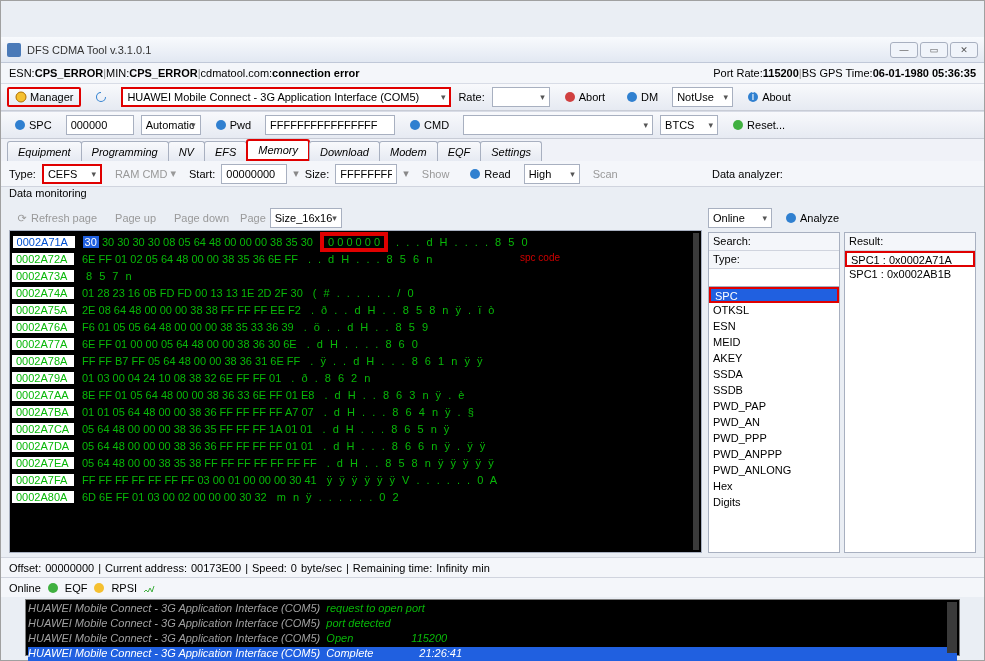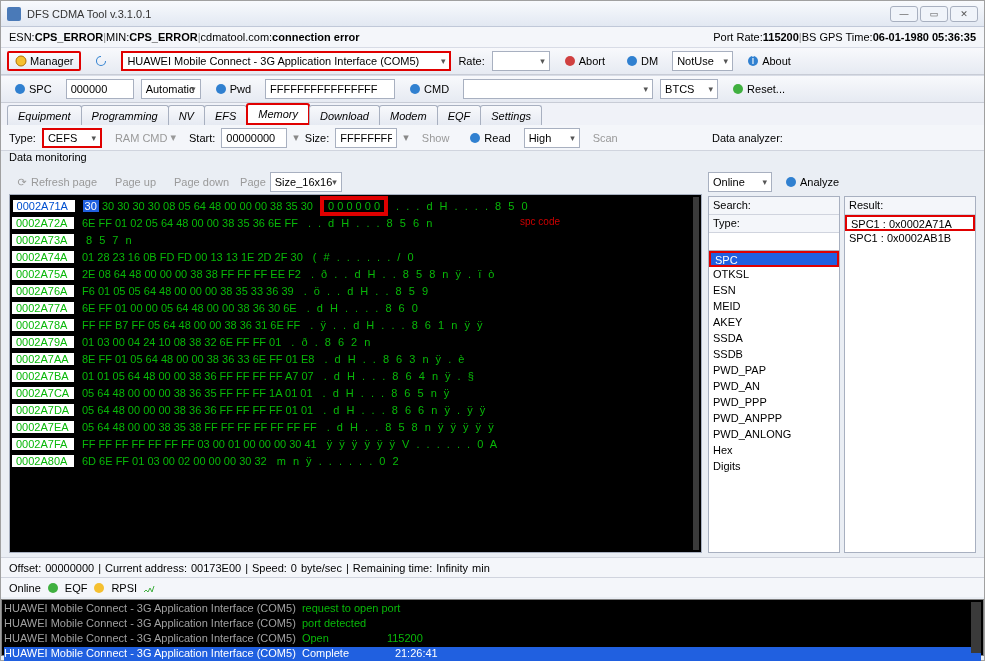--- a/index.html
+++ b/index.html
@@ -1,18 +1,18 @@
 <!DOCTYPE html>
 <html><head>
 <meta charset="utf-8">
 <style>
 * { margin:0; padding:0; box-sizing:border-box; font-family:Tahoma,Arial,sans-serif; font-size:11px; }
 body { background:#f0f0f0; width:985px; height:661px; overflow:hidden; }
 .window { background:#eaeef4; border:1px solid #a0a0a0; width:985px; height:661px; display:flex; flex-direction:column; }
-.titlebar { height:26px; background:linear-gradient(#f8fafd,#e2e8f2); display:flex; align-items:center; padding:0 6px; border-bottom:1px solid #c0c8d8; }
+.titlebar { height:26px; background:linear-gradient(#f8fafd,#e2e8f2); display:flex; align-items:center; padding:0 6px; border-bottom:1px solid #c0c8d8;margin-top:36px; }
 .titlebar-icon { width:14px; height:14px; background:#4a7ab8; border-radius:2px; margin-right:6px; }
 .titlebar-text { flex:1; color:#333; }
 .winbtns { display:flex; gap:2px; }
 .winbtn { width:28px; height:16px; border:1px solid #a8b0c0; border-radius:3px; background:#f0f4fa; display:flex; align-items:center; justify-content:center; font-size:9px; color:#555; cursor:pointer; }
 .statusline { height:20px; padding:2px 8px; display:flex; align-items:center; background:#f4f6fa; }
 .statusline .sep { color:#888; }
 .bold { font-weight:bold; }
 .toolbar { height:28px; padding:2px 6px; display:flex; align-items:center; gap:7px; background:linear-gradient(#f8f9fc,#e6eaf2); border-top:1px solid #d8dce6; border-bottom:1px solid #c8ccd6; }
 .btn { height:20px; padding:0 6px; background:linear-gradient(#fafcff,#e8ecf4); border:1px solid #a8b0c0; border-radius:2px; display:flex; align-items:center; gap:3px; cursor:pointer; }
 .btn.flat { border-color:transparent; background:transparent; }
@@ -40,21 +40,21 @@
 .analyzer { width:268px; display:flex; flex-direction:column; }
 .anrow { display:flex; align-items:center; gap:6px; height:24px; }
 .ansearch { flex:1; display:flex; flex-direction:column; border:1px solid #a8b0c0; }
 .anhead { height:18px; background:#f4f6fa; padding:2px 4px; border-bottom:1px solid #d0d4de; }
 .anlist { flex:1; background:#fff; overflow:auto; }
 .anitem { height:16px; padding:1px 4px; cursor:pointer; }
 .anitem.sel { background:#2060e0; color:#fff; }
 .res-red { color:#000; border:2px solid #e00000; }
 .footer { height:20px; padding:2px 8px; display:flex; align-items:center; gap:4px; background:#f4f6fa; border-top:1px solid #d0d4de; }
 .onlinebar { height:20px; padding:2px 8px; display:flex; align-items:center; gap:6px; background:#f4f6fa; border-top:1px solid #d0d4de; }
-.log { height:57px; background:#000; border:1px solid #808080; margin:2px 0 4px; font-family:'Courier New',monospace; font-size:11px; padding:2px; position:relative; }
+.log { height:57px; background:#000; border:1px solid #808080; margin:2px 24px 4px; font-family:'Courier New',monospace; font-size:11px; padding:2px; position:relative;font-style:italic; }
 .logrow { color:#a0a0a0; height:15px; white-space:pre; }
 .logrow .v { color:#08b808; }
 .logrow.sel { background:#2060e0; color:#fff; }
 .logrow.sel .v { color:#fff; }
 .logscroll { position:absolute; right:2px; top:2px; width:10px; height:calc(100% - 4px); background:#3a3a3a; }
 .spc-label { position:absolute; color:#cc0000; font-size:10px; }
 .hexgreenbox { border:2px solid #08b808; padding:0 4px; display:inline-block; }
 .anbody { flex:1; display:flex; gap:4px; min-height:0; margin-top:2px; }
 .spacer { flex:1; }
 </style>

